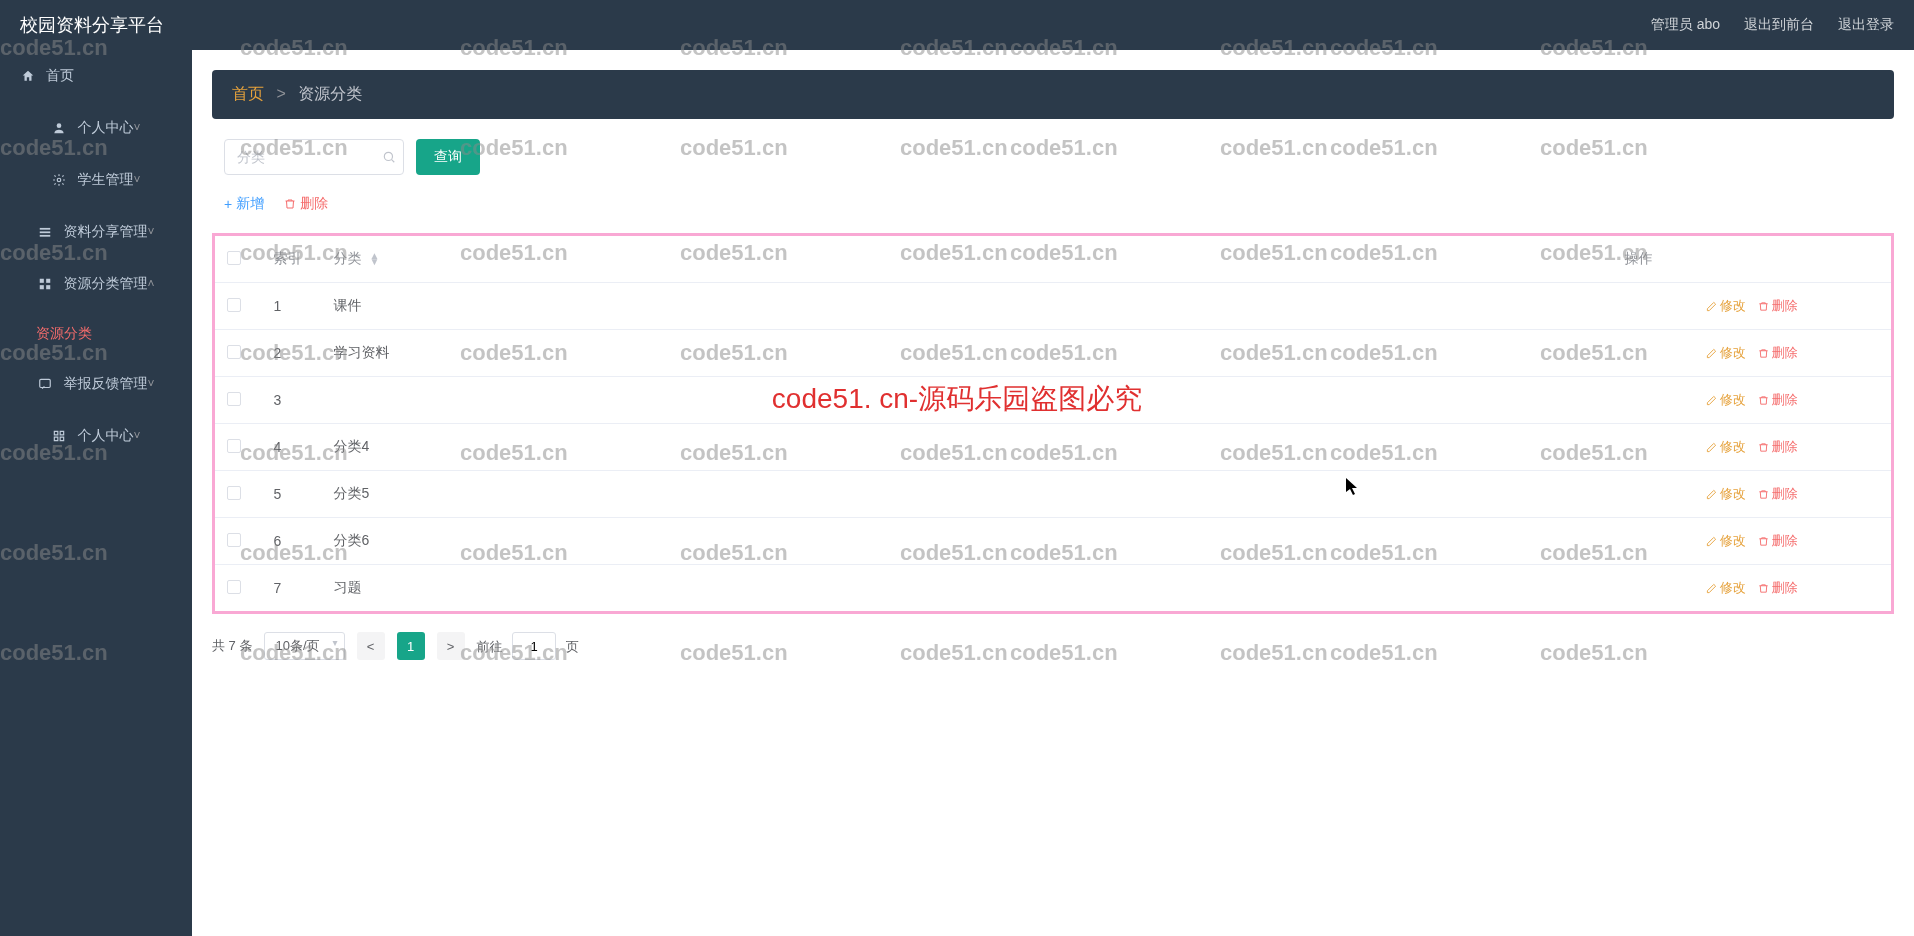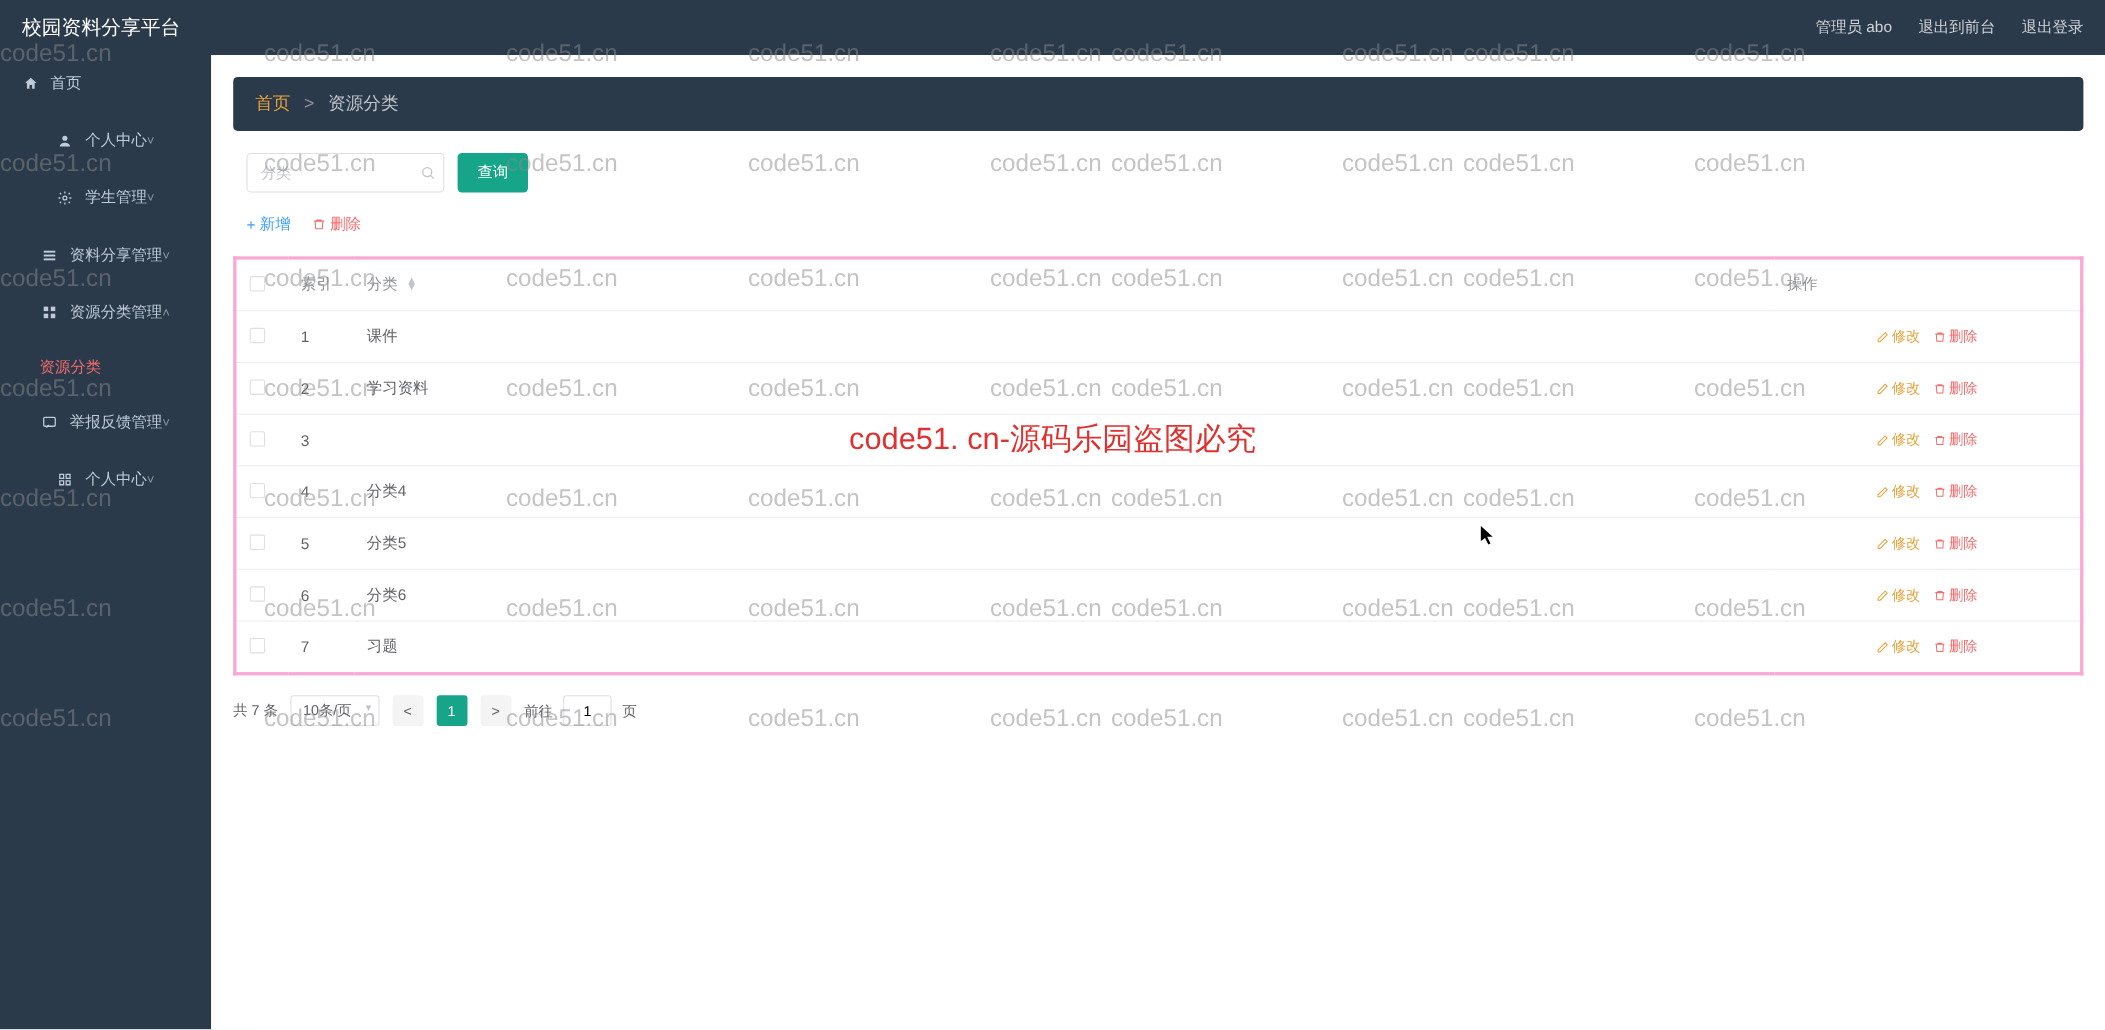--- a/index.html
+++ b/index.html
@@ -45,21 +45,21 @@
 .row-actions { display: flex; justify-content: center; gap: 12px; }
 .row-edit { color: #e6a23c; cursor: pointer; display: inline-flex; align-items: center; gap: 3px; font-size: 13px; }
 .row-delete { color: #f56c6c; cursor: pointer; display: inline-flex; align-items: center; gap: 3px; font-size: 13px; }
 .sort-icons { display: inline-flex; flex-direction: column; margin-left: 4px; line-height: 6px; font-size: 10px; color: #c0c4cc; vertical-align: middle; }
 .pagination { display: flex; align-items: center; gap: 12px; margin-top: 18px; font-size: 13px; color: #606266; }
 .page-select { padding: 4px 24px 4px 10px; border: 1px solid #dcdfe6; border-radius: 3px; background: #fff; font-size: 13px; position: relative; cursor: pointer; }
 .page-select::after { content: "▾"; position: absolute; right: 6px; color: #c0c4cc; font-size: 10px; }
 .page-btn { width: 28px; height: 28px; display: inline-flex; align-items: center; justify-content: center; background: #f4f4f5; border-radius: 3px; cursor: pointer; color: #606266; }
 .page-btn.active { background: #17a589; color: #fff; }
 .page-jump input { width: 44px; height: 28px; border: 1px solid #dcdfe6; border-radius: 3px; text-align: center; margin: 0 6px; font-size: 13px; }
-.watermark-overlay { position: absolute; inset: 0; pointer-events: none; z-index: 999; }
+.watermark-overlay { position: absolute; inset: 0; pointer-events: none; z-index: 999; font-weight: bold; }
 .watermark-text { position: absolute; color: #8a8a8a; font-size: 22px; opacity: 0.5; white-space: nowrap; }
 .center-watermark { position: absolute; top: 380px; left: 50%; transform: translateX(-50%); color: #e03030; font-size: 28px; font-weight: 500; z-index: 1000; pointer-events: none; }
 .cursor-icon { position: absolute; z-index: 1001; pointer-events: none; }
 svg { display: block; }
 </style>
 </head>
 <body>
 
 <div class="app">
   <div class="header">

